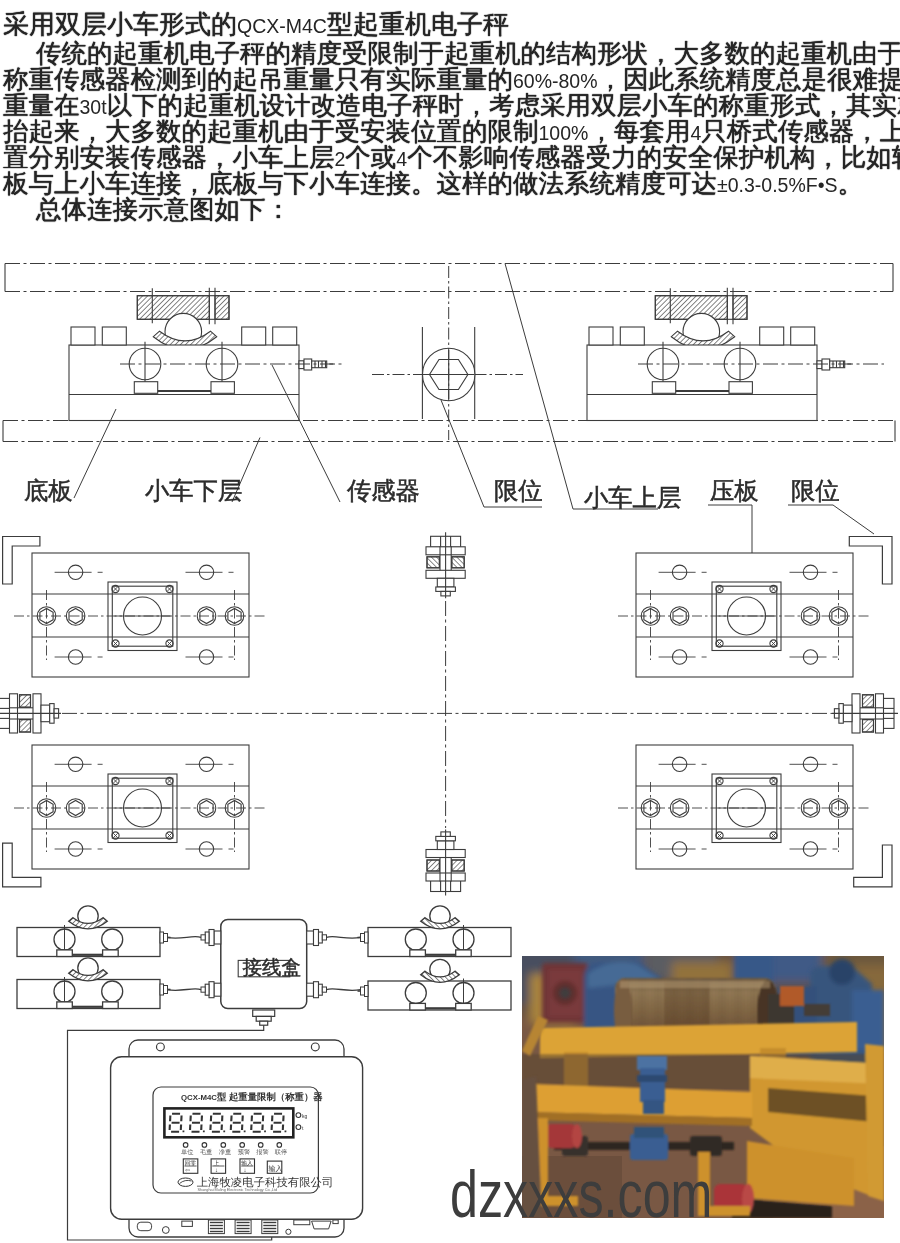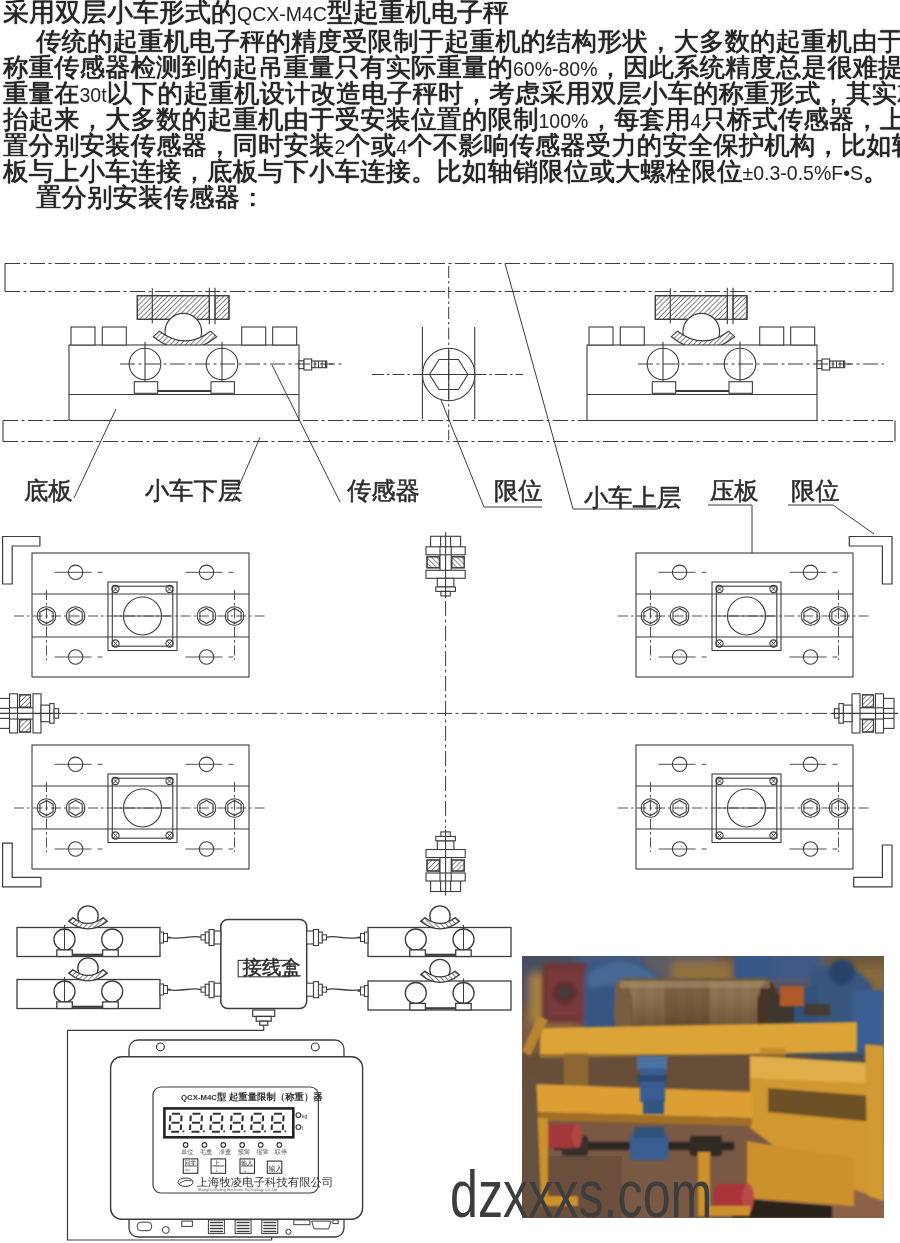--- a/index.html
+++ b/index.html
@@ -1,29 +1,29 @@
 <!DOCTYPE html>
 <html><head><meta charset="utf-8">
 <style>
 html,body{margin:0;padding:0;background:#fff;}
 body{width:900px;height:1243px;position:relative;overflow:hidden;
  font-family:"Liberation Sans",sans-serif;}
-.ln{position:absolute;white-space:nowrap;color:#252525;font-size:19.5px;height:26px;line-height:26px;}
+.ln{position:absolute;white-space:nowrap;color:#252525;font-size:19.5px;height:26px;line-height:26px;margin-top:12px;}
 .cj{font-size:25.5px;line-height:1px;letter-spacing:0;text-shadow:0 0 1px #222,0 0 1px #222;}
 svg{position:absolute;left:0;top:0;}
 </style></head>
 <body>
 <div class="ln" style="left:3px;top:1px"><span class="cj" style="font-size:26px">采用双层小车形式的</span>QCX-M4C<span class="cj" style="font-size:26px">型起重机电子秤</span></div>
 <div class="ln" style="left:36px;top:30px"><span class="cj">传统的起重机电子秤的精度受限制于起重机的结构形状，大多数的起重机由于受安装位置的限制，使得</span></div>
 <div class="ln" style="left:3px;top:56px"><span class="cj">称重传感器检测到的起吊重量只有实际重量的</span>60%-80%<span class="cj">，因此系统精度总是很难提高。所以在一般额定起</span></div>
 <div class="ln" style="left:3px;top:82px"><span class="cj">重量在</span>30t<span class="cj">以下的起重机设计改造电子秤时，考虑采用双层小车的称重形式，其实就是将小车上的承重底盘</span></div>
 <div class="ln" style="left:3px;top:108px"><span class="cj">抬起来，大多数的起重机由于受安装位置的限制</span>100%<span class="cj">，每套用</span>4<span class="cj">只桥式传感器，上下小车之间的四个角位</span></div>
-<div class="ln" style="left:3px;top:134px"><span class="cj">置分别安装传感器，同时安装</span>2<span class="cj">个或</span>4<span class="cj">个不影响传感器受力的安全保护机构，比如轴销限位或大螺栓限位。压</span></div>
-<div class="ln" style="left:3px;top:160px"><span class="cj">板与上小车连接，底板与下小车连接。比如轴销限位或大螺栓限位</span>±0.3-0.5%F•S<span class="cj">。</span></div>
-<div class="ln" style="left:36px;top:186px"><span class="cj">置分别安装传感器：</span></div>
+<div class="ln" style="left:3px;top:134px"><span class="cj">置分别安装传感器，小车上层</span>2<span class="cj">个或</span>4<span class="cj">个不影响传感器受力的安全保护机构，比如轴销限位或大螺栓限位。压</span></div>
+<div class="ln" style="left:3px;top:160px"><span class="cj">板与上小车连接，底板与下小车连接。这样的做法系统精度可达</span>±0.3-0.5%F•S<span class="cj">。</span></div>
+<div class="ln" style="left:36px;top:186px"><span class="cj">总体连接示意图如下：</span></div>
 <svg width="900" height="1243" viewBox="0 0 900 1243">
 <defs>
 <pattern id="h45" patternUnits="userSpaceOnUse" width="3.6" height="3.6" patternTransform="rotate(45)">
  <rect width="3.6" height="3.6" fill="#fff"></rect>
         <line x1="0" y1="0" x2="0" y2="3.6" stroke="#3c3c3c" stroke-width="1.25"></line>
 </pattern>
 <pattern id="h45b" patternUnits="userSpaceOnUse" width="3.6" height="3.6" patternTransform="rotate(-45)">
  <rect width="3.6" height="3.6" fill="#fff"></rect>
         <line x1="0" y1="0" x2="0" y2="3.6" stroke="#3c3c3c" stroke-width="1.2"></line>
 </pattern>

